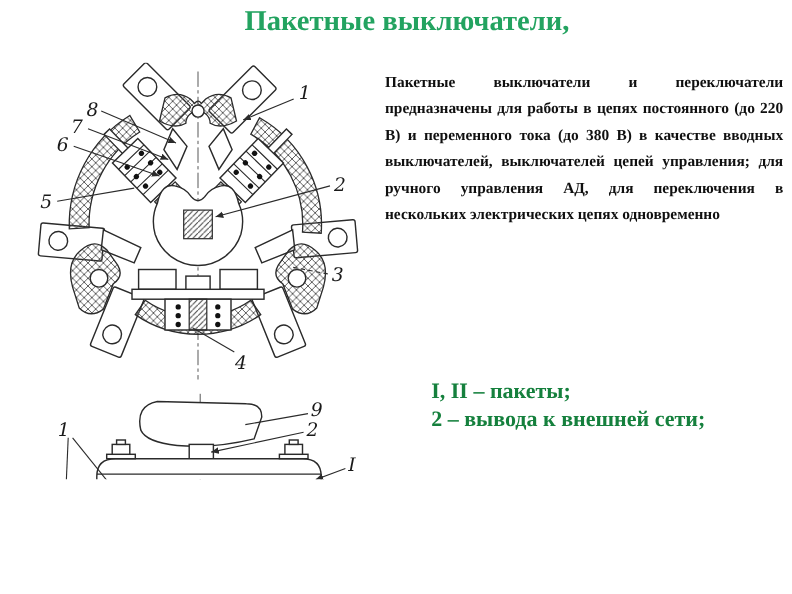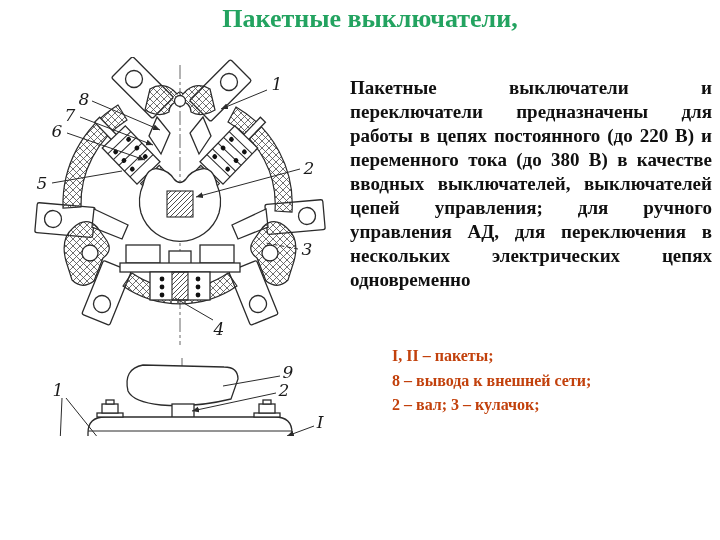--- a/index.html
+++ b/index.html
@@ -1,23 +1,23 @@
 <!DOCTYPE html>
 <html><head>
 <meta charset="utf-8">
 <style>
   html,body{margin:0;padding:0;background:#fff;}
   .slide{position:relative;width:720px;height:436px;background:#ffffff;overflow:hidden;
          font-family:"Liberation Serif",serif;}
   .title{position:absolute;left:80px;top:4px;width:580px;text-align:center;
          font-weight:bold;font-size:26px;line-height:30px;color:#23a360;}
-  .desc{position:absolute;left:350px;top:76px;width:362px;font-weight:bold;
-        font-size:19px;line-height:24px;color:#101010;text-align:justify;}
+  .desc{position:absolute;left:350px;top:64px;width:362px;font-weight:bold;
+        font-size:14px;line-height:24px;color:#101010;text-align:justify;}
   .legend{position:absolute;left:392px;top:344px;width:320px;font-weight:bold;
-          font-size:16px;line-height:24.5px;color:#c2410c;}
+          font-size:20px;line-height:24.5px;color:#15803d;}
   svg{position:absolute;}
   #dtop{left:10px;top:57px;}
   #dbot{left:10px;top:352px;}
   .num{font-family:"DejaVu Serif",serif;font-style:italic;font-size:17px;fill:#1a1a1a;}
   .ln{stroke:#2b2b2b;stroke-width:1;fill:none;}
   .part{fill:#ffffff;stroke:#2b2b2b;stroke-width:1.3;}
   .hatch{fill:url(#xh);stroke:#2b2b2b;stroke-width:1.2;}
   .dhatch{fill:url(#dh);stroke:#2b2b2b;stroke-width:1.1;}
   .dot{fill:#111;stroke:none;}
 </style>
@@ -27,22 +27,21 @@
 <div class="slide">
 
   <div class="title">
     <div>Пакетные выключатели,</div>
   </div>
 
   <div class="desc">Пакетные выключатели и переключатели предназначены для работы в цепях постоянного (до 220 В) и переменного тока (до 380 В) в качестве вводных выключателей, выключателей цепей управления; для ручного управления АД, для переключения в нескольких электрических цепях одновременно</div>
 
   <div class="legend">
     <div>I, II – пакеты;</div>
-    <div>8 – вывода к внешней сети;</div>
-    <div>2 – вал; 3 – кулачок;</div>
+    <div>2 – вывода к внешней сети;</div>
   </div>
 
   <svg id="dtop" width="332" height="292" viewBox="0 0 332 292">
     <defs>
       <pattern id="xh" width="7" height="7" patternUnits="userSpaceOnUse">
         <path d="M0,7 L7,0 M0,0 L7,7" stroke="#4a4a4a" stroke-width="0.8"></path>
       </pattern>
       <pattern id="dh" width="5" height="5" patternUnits="userSpaceOnUse">
         <path d="M0,5 L5,0" stroke="#3a3a3a" stroke-width="0.9"></path>
       </pattern>

